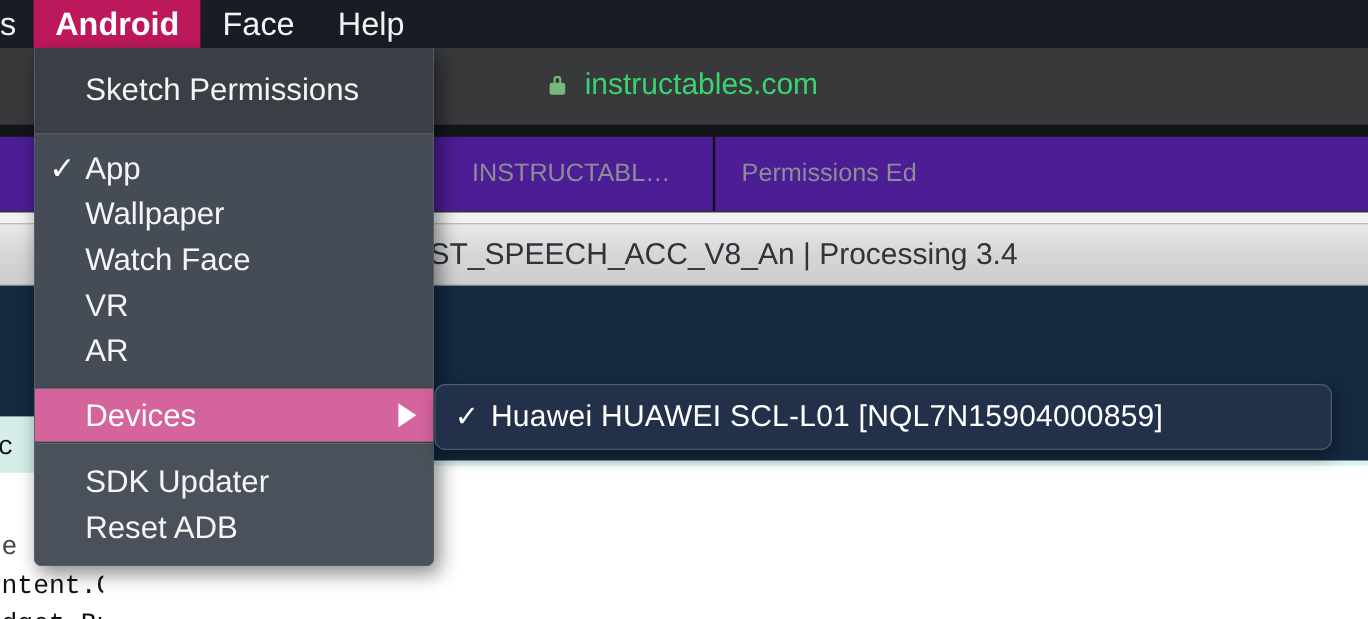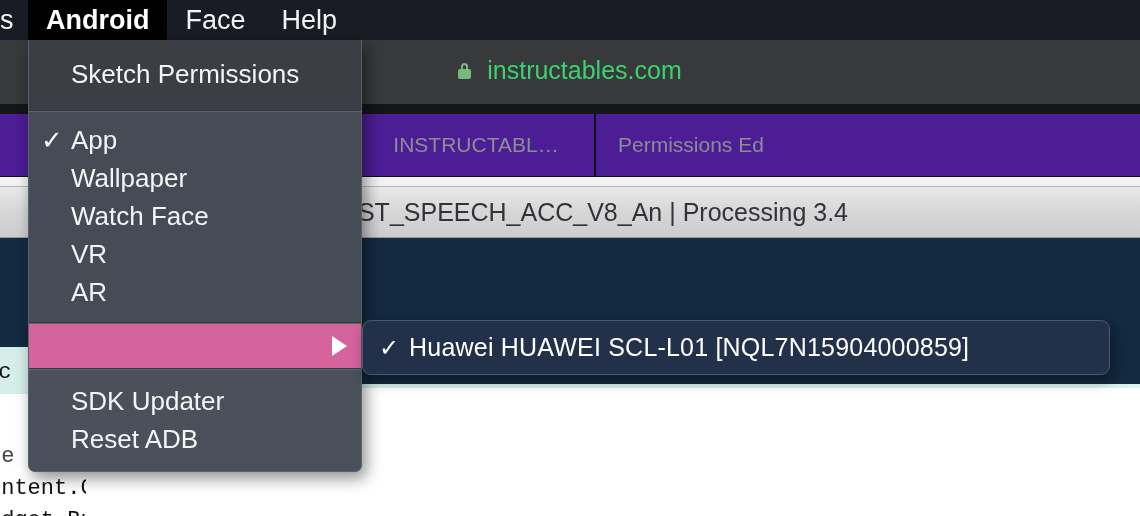--- a/index.html
+++ b/index.html
@@ -164,21 +164,21 @@
     z-index: 20;
   }
   .menu-item {
     display: flex; align-items: center; justify-content: center;
     color: #f2f3f5; font-size: 27px;
     padding: 0 18px;
     white-space: nowrap;
   }
   .menu-item.partial { padding-left: 0; padding-right: 10px; width: 28px;
                        justify-content: flex-start; overflow: hidden; }
-  .menu-item.active { background: #000000; color: #ffffff; font-weight: 600; }
+  .menu-item.active { background: #be185d; color: #ffffff; font-weight: 600; }
 
   
   .dropdown {
     position: absolute; left: 28px; top: 40px;
     width: 334px; height: 432px;
     background: #454c55;
     border: 1px solid #5b626b;
     border-top: none;
     border-radius: 0 0 7px 7px;
     box-shadow: 4px 6px 16px rgba(0,0,0,0.45);
@@ -327,20 +327,21 @@
       </div>
       <div class="dd-row">
         <span>AR</span>
       </div>
     </div>
 
     <div class="dd-sep"></div>
 
     <div class="dd-devices-wrap">
       <div class="dd-row tall highlight">
+        <span>Devices</span>
         <span class="dd-arrow"></span>
       </div>
     </div>
 
     <div class="dd-sep"></div>
 
     <div class="dd-section-bot">
       <div class="dd-row">
         <span>SDK Updater</span>
       </div>

